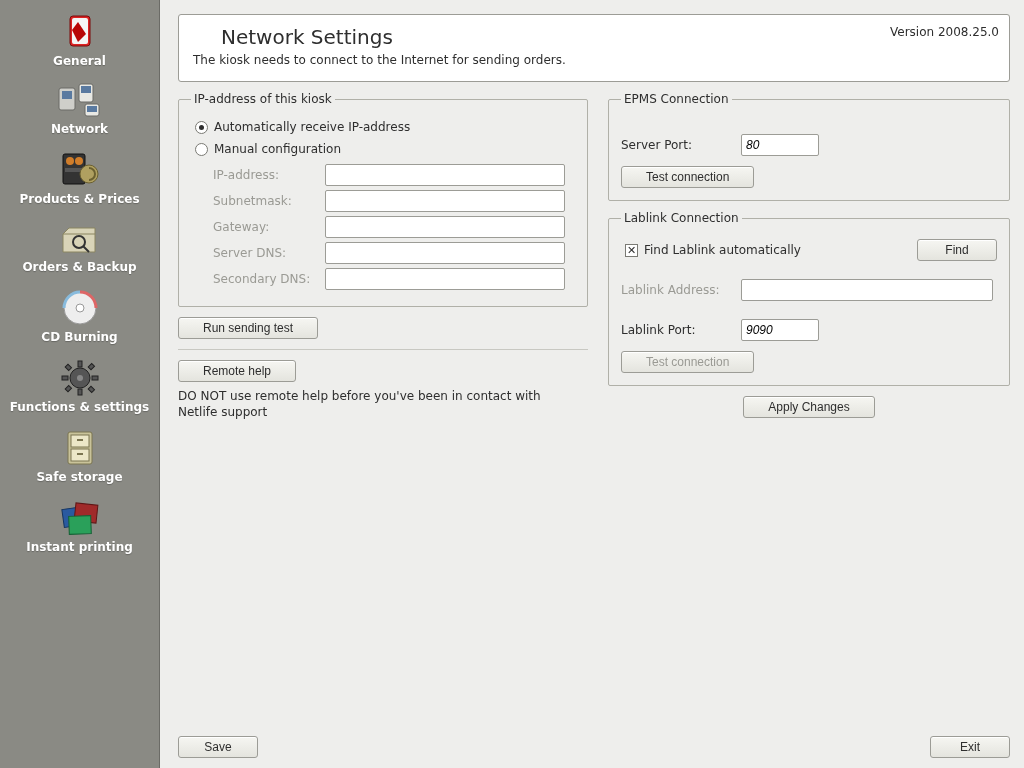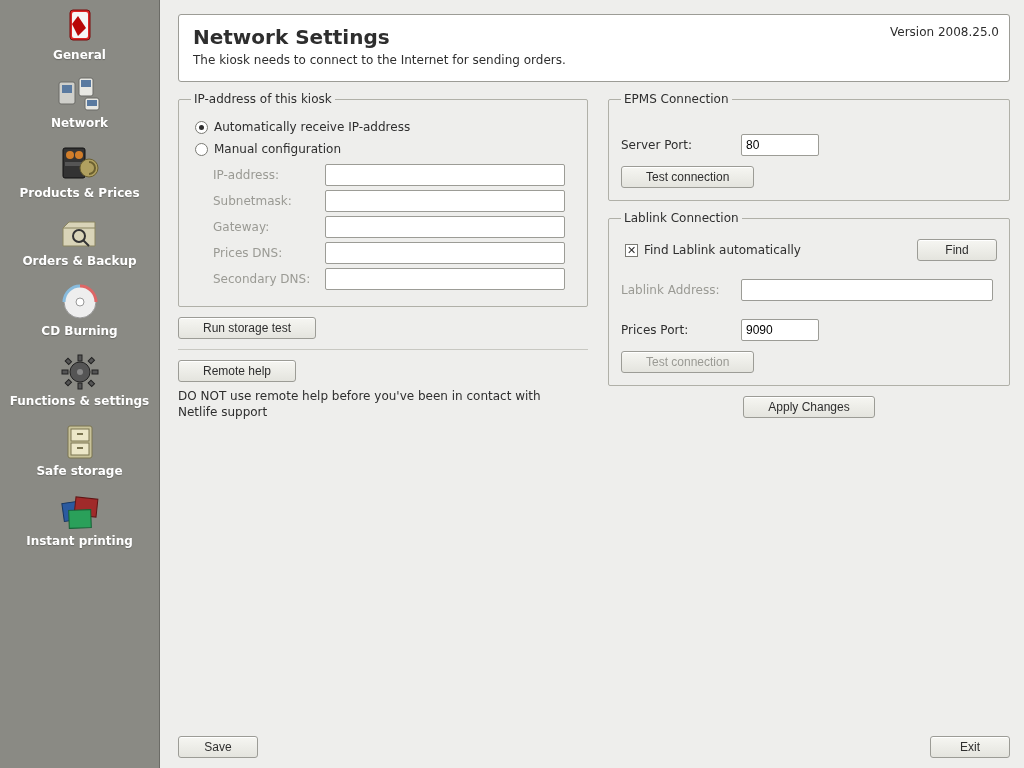--- a/index.html
+++ b/index.html
@@ -12,20 +12,21 @@
       height: 768px;
       overflow: hidden;
       display: flex;
     }
     
     .sidebar {
       width: 160px;
       background: linear-gradient(to bottom, #8e8e88, #70706b 6px, #8e8e88);
       background: #8a8a84;
       border-right: 1px solid #6b6b66;
+      padding-top: 6px;
     }
     .side-item {
       text-align: center;
       color: #fff;
       font-weight: bold;
       font-size: 12px;
       padding: 6px 4px 8px;
       cursor: default;
       text-shadow: 0 1px 1px rgba(0,0,0,.25);
     }
@@ -39,23 +40,24 @@
     }
     .headerbox {
       background: #fff;
       border: 1px solid #9c9c96;
       border-radius: 3px;
       padding: 10px 14px 14px;
       position: relative;
     }
     .headerbox h1 {
       font-size: 20px;
-      font-weight: bold;
+      font-weight: normal;
       margin-bottom: 4px;
       font-family: "DejaVu Sans", Verdana, sans-serif;
+      margin-left: 28px;
     }
     .headerbox .ver {
       position: absolute;
       right: 10px;
       top: 10px;
       font-size: 12px;
     }
     .cols {
       display: flex;
       gap: 20px;
@@ -103,20 +105,21 @@
     }
     .form-row.indented { padding-left: 22px; }
     .form-row.indented label { color: #9a9a94; }
     input.text {
       border: 1px solid #9c9c96;
       background: #fff;
       height: 22px;
       padding: 2px 4px;
       font-size: 12px;
       border-radius: 2px;
+      font-style: italic;
     }
     input.text.small { width: 78px; }
     input.text.mid   { width: 240px; }
     input.text.wide  { width: 252px; }
     input.text[disabled] { color: #9a9a94; background: #fff; }
     label.disabled { color: #9a9a94; }
     .btn {
       background: linear-gradient(to bottom, #f6f6f2, #e4e4de);
       border: 1px solid #9c9c96;
       border-radius: 3px;
@@ -276,30 +279,30 @@
         </div>
         <div class="form-row indented">
           <label>Subnetmask:</label>
           <input class="text mid" value="" style="">
         </div>
         <div class="form-row indented">
           <label>Gateway:</label>
           <input class="text mid" value="" style="">
         </div>
         <div class="form-row indented">
-          <label>Prices DNS:</label>
+          <label>Server DNS:</label>
           <input class="text mid" value="" style="">
         </div>
         <div class="form-row indented">
           <label>Secondary DNS:</label>
           <input class="text mid" value="" style="">
         </div>
       </fieldset>
 
-      <button class="btn">Run storage test</button>
+      <button class="btn">Run sending test</button>
 
       <hr class="sep">
 
       <button class="btn">Remote help</button>
       <div class="note">DO NOT use remote help before you've been in contact with Netlife support</div>
     </div>
 
     <div class="col-right">
       <fieldset class="frame">
         <legend>EPMS Connection</legend>
@@ -318,21 +321,21 @@
             </span>
           <span>Find Lablink automatically</span>
           <span style="flex:1"></span>
           <button class="btn" style="width:80px">Find</button>
         </div>
         <div class="lab-row">
           <label class="disabled">Lablink Address:</label>
           <input class="text wide" disabled="" value="" style="">
         </div>
         <div class="lab-row">
-          <label>Prices Port:</label>
+          <label>Lablink Port:</label>
           <input class="text small" value="9090" style="">
         </div>
         <button class="btn" disabled="">Test connection</button>
       </fieldset>
 
       <div class="apply-row">
         <button class="btn">Apply Changes</button>
       </div>
     </div>
   </div>

